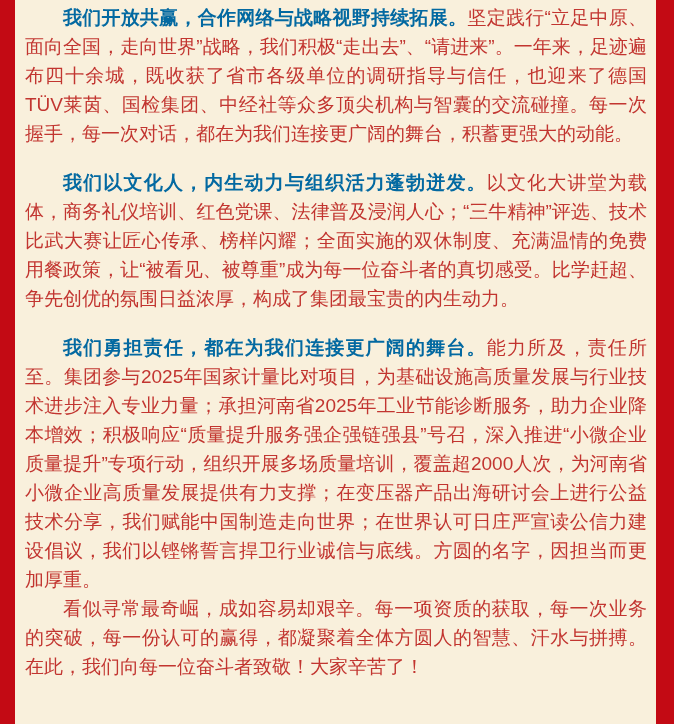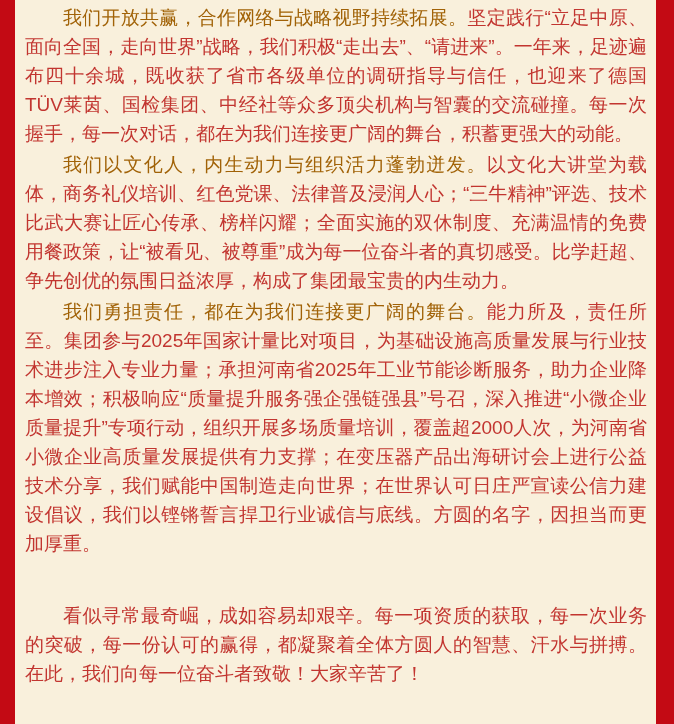--- a/index.html
+++ b/index.html
@@ -33,25 +33,25 @@
   }
   .para {
     margin: 0;
     font-size: 19px;
     line-height: 29px;
     color: #c23530;
     text-align: justify;
     text-indent: 2em;
     letter-spacing: 0;
   }
-  .para.gap-small { margin-top: 2px; }
-  .para.gap-large { margin-top: 43px; }
+  .para.gap-small { margin-top: 20px; }
+  .para.gap-large { }
   .para .lead {
-    font-weight: normal;
-    color: #a16207;
+    font-weight: bold;
+    color: #0369a1;
   }
 </style>
 </head>
 <body>
 
 <div class="page">
   <div class="side-border left"></div>
 
   <div class="content">
     <p class="para"><strong class="lead">我们开放共赢，合作网络与战略视野持续拓展。</strong><span>坚定践行“立足中原、面向全国，走向世界”战略，我们积极“走出去”、“请进来”。一年来，足迹遍布四十余城，既收获了省市各级单位的调研指导与信任，也迎来了德国TÜV莱茵、国检集团、中经社等众多顶尖机构与智囊的交流碰撞。每一次握手，每一次对话，都在为我们连接更广阔的舞台，积蓄更强大的动能。</span></p>

